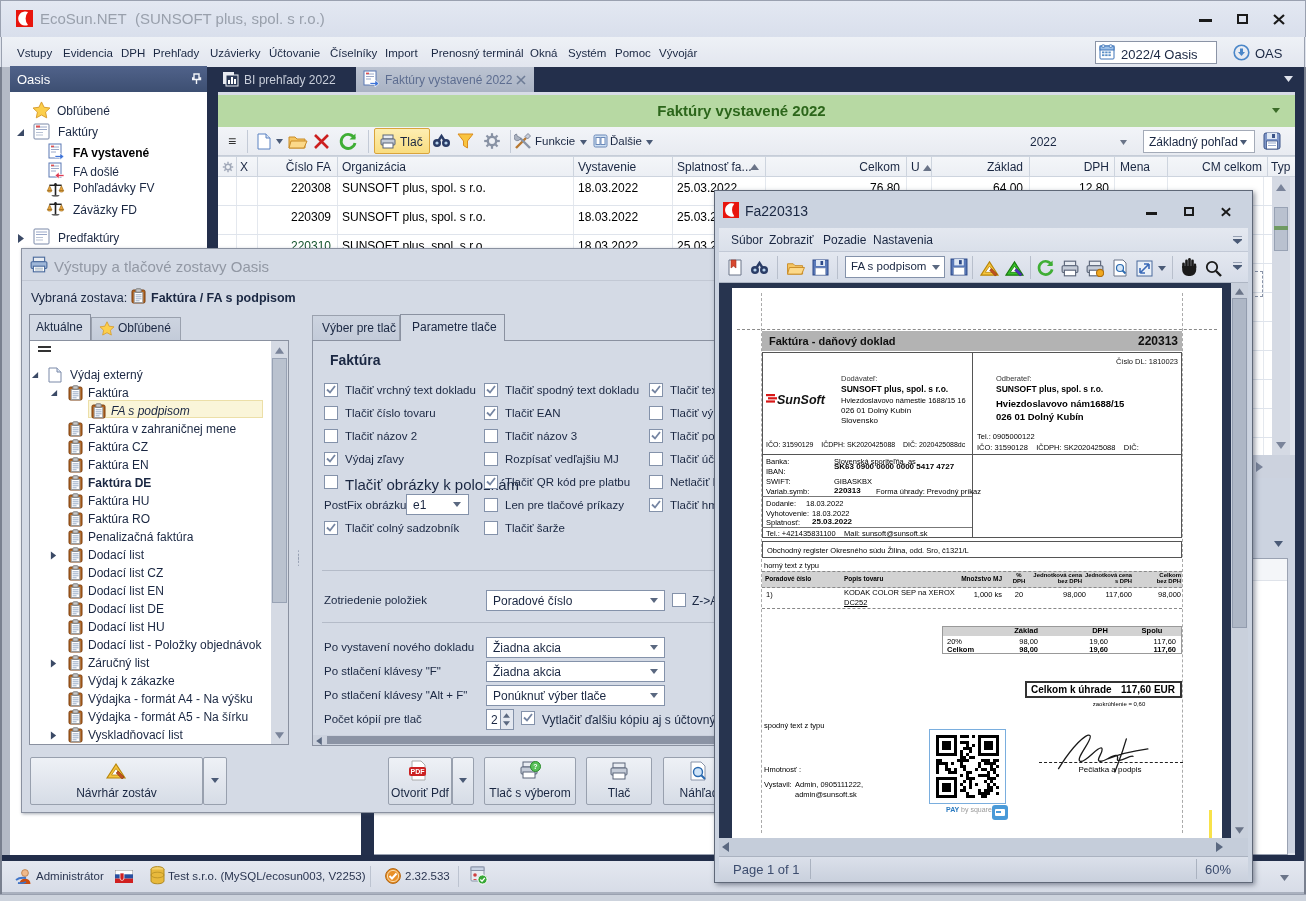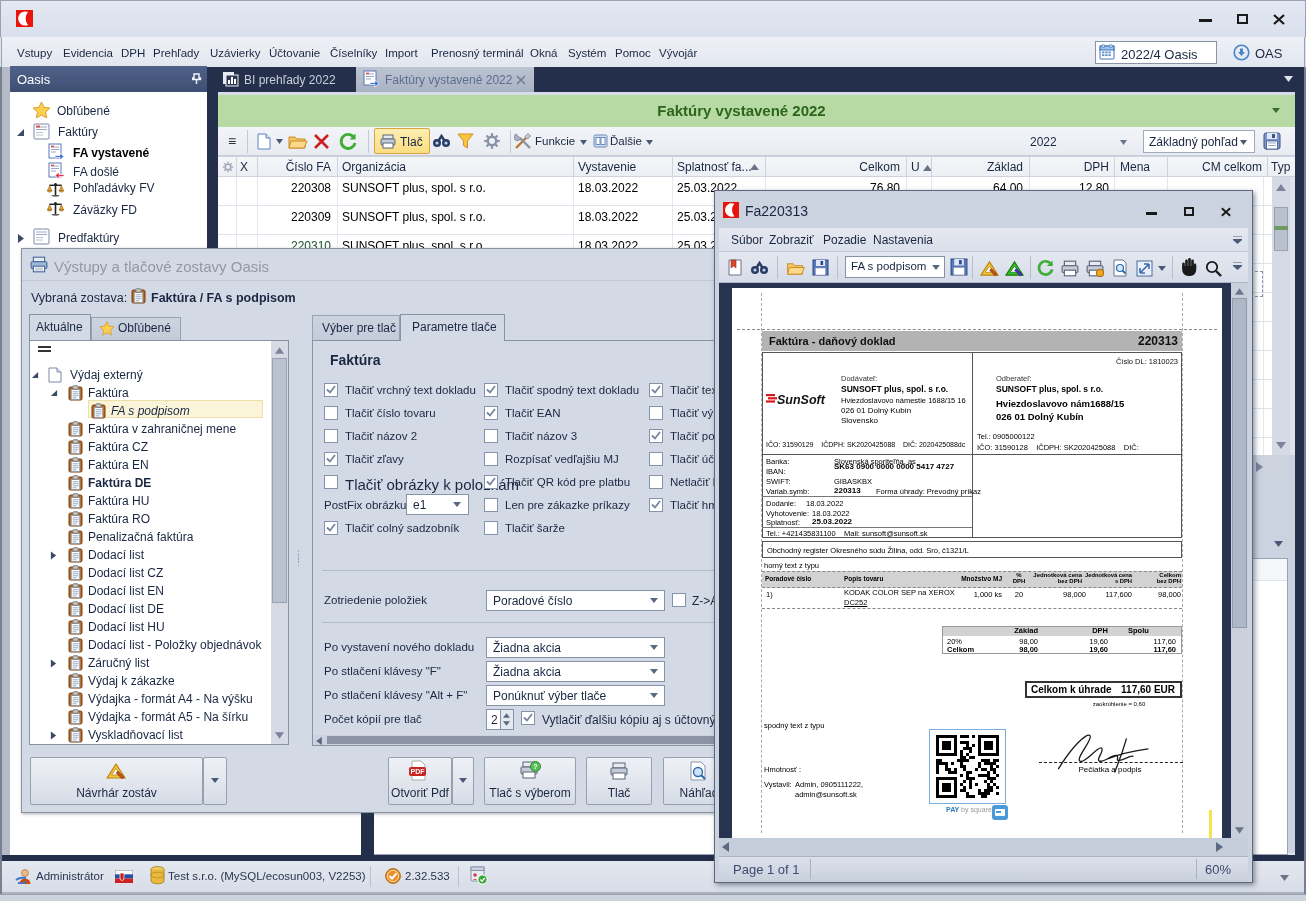--- a/index.html
+++ b/index.html
@@ -10,20 +10,21 @@
 </style>
 </head>
 <body>
 <div class="a" id="app" style="left:0;top:0;width:1306px;height:901px;background:#dfe3ec;">
 
 <div class="a" style="left:0;top:0;width:1306px;height:37px;background:linear-gradient(#e3e8f2,#d9dfec);border:1px solid #9aa1b0;border-bottom:none;"></div>
 <svg class="ic" style="left:16px;top:10px" width="17" height="17" viewBox="0 0 16 16">
       <rect width="16" height="16" fill="#e8150d"></rect>
       <path d="M11.3 1.8 A6.7 6.7 0 1 0 11.3 14.2 A9.6 9.6 0 0 1 11.3 1.8 Z" fill="#fff"></path>
     </svg>
+<div class="a" style="left:40px;top:10px;font-size:15px;color:#99a0ac;">EcoSun.NET&nbsp; (SUNSOFT plus, spol. s r.o.)</div>
 <div class="a" style="left:1199px;top:19px;width:13px;height:3px;background:#1a1a1a;"></div>
 <div class="a" style="left:1237px;top:14px;width:11px;height:10px;border:2px solid #1a1a1a;"></div>
 <svg class="ic" style="left:1273px;top:14px" width="12" height="11" viewBox="0 0 12 11">
       <path d="M1 1 L11 10 M11 1 L1 10" stroke="#1a1a1a" stroke-width="2.2"></path>
     </svg>
 
 <div class="a" style="left:1px;top:37px;width:1304px;height:30px;background:linear-gradient(#eef1f6,#e2e6ef);border-left:1px solid #9aa1b0;border-right:1px solid #9aa1b0;"></div>
 <div class="a" style="left:17px;top:47px;font-size:11.5px;">Vstupy</div>
 <div class="a" style="left:63px;top:47px;font-size:11.5px;">Evidencia</div>
 <div class="a" style="left:121px;top:47px;font-size:11.5px;">DPH</div>
@@ -649,36 +650,36 @@
 <div class="a" style="left:505px;top:430px;font-size:11.5px;">Tlačiť názov 3</div>
 <div class="a" style="left:649px;top:429px;width:14px;height:14px;background:#fff;border:1px solid #8492aa;"></div>
     <svg class="ic" style="left:651px;top:431px" width="10" height="9" viewBox="0 0 10 9">
       <path d="M1 4.5 L4 7.5 L9 1" stroke="#7585a2" stroke-width="1.8" fill="none"></path>
     </svg>
 <div class="a" style="left:670px;top:430px;font-size:11.5px;">Tlačiť poradové číslo</div>
 <div class="a" style="left:324px;top:452px;width:14px;height:14px;background:#fff;border:1px solid #8492aa;"></div>
     <svg class="ic" style="left:326px;top:454px" width="10" height="9" viewBox="0 0 10 9">
       <path d="M1 4.5 L4 7.5 L9 1" stroke="#7585a2" stroke-width="1.8" fill="none"></path>
     </svg>
-<div class="a" style="left:345px;top:453px;font-size:11.5px;">Tlačiť zľavy</div>
+<div class="a" style="left:345px;top:453px;font-size:11.5px;">Výdaj zľavy</div>
 <div class="a" style="left:484px;top:452px;width:14px;height:14px;background:#fff;border:1px solid #8492aa;"></div>
 <div class="a" style="left:505px;top:453px;font-size:11.5px;">Rozpísať vedľajšiu MJ</div>
 <div class="a" style="left:649px;top:452px;width:14px;height:14px;background:#fff;border:1px solid #8492aa;"></div>
 <div class="a" style="left:670px;top:453px;font-size:11.5px;">Tlačiť účtovný predkontáciu</div>
 <div class="a" style="left:324px;top:475px;width:14px;height:14px;background:#fff;border:1px solid #8492aa;"></div>
 <div class="a" style="left:345px;top:476px;font-size:15px;text-align:right;">Tlačiť obrázky k položkám</div>
 <div class="a" style="left:484px;top:475px;width:14px;height:14px;background:#fff;border:1px solid #8492aa;"></div>
     <svg class="ic" style="left:486px;top:477px" width="10" height="9" viewBox="0 0 10 9">
       <path d="M1 4.5 L4 7.5 L9 1" stroke="#7585a2" stroke-width="1.8" fill="none"></path>
     </svg>
 <div class="a" style="left:505px;top:476px;font-size:11.5px;">Tlačiť QR kód pre platbu</div>
 <div class="a" style="left:649px;top:475px;width:14px;height:14px;background:#fff;border:1px solid #8492aa;"></div>
 <div class="a" style="left:670px;top:476px;font-size:11.5px;">Netlačiť kópie</div>
 <div class="a" style="left:484px;top:498px;width:14px;height:14px;background:#fff;border:1px solid #8492aa;"></div>
-<div class="a" style="left:505px;top:499px;font-size:11.5px;">Len pre zákazke príkazy</div>
+<div class="a" style="left:505px;top:499px;font-size:11.5px;">Len pre tlačové príkazy</div>
 <div class="a" style="left:649px;top:498px;width:14px;height:14px;background:#fff;border:1px solid #8492aa;"></div>
     <svg class="ic" style="left:651px;top:500px" width="10" height="9" viewBox="0 0 10 9">
       <path d="M1 4.5 L4 7.5 L9 1" stroke="#7585a2" stroke-width="1.8" fill="none"></path>
     </svg>
 <div class="a" style="left:670px;top:499px;font-size:11.5px;">Tlačiť hmotnosť</div>
 <div class="a" style="left:324px;top:521px;width:14px;height:14px;background:#fff;border:1px solid #8492aa;"></div>
     <svg class="ic" style="left:326px;top:523px" width="10" height="9" viewBox="0 0 10 9">
       <path d="M1 4.5 L4 7.5 L9 1" stroke="#7585a2" stroke-width="1.8" fill="none"></path>
     </svg>
 <div class="a" style="left:345px;top:522px;font-size:11.5px;">Tlačiť colný sadzobník</div>
@@ -970,21 +971,21 @@
 <div class="a" style="left:844px;top:598px;font-size:7.5px;color:#000;text-decoration:underline;">DC252</div>
 <div class="a" style="left:940px;top:590px;width:62px;text-align:right;font-size:7.5px;color:#000;">1,000 ks</div>
 <div class="a" style="left:1008px;top:590px;width:22px;text-align:center;font-size:7.5px;color:#000;">20</div>
 <div class="a" style="left:1026px;top:590px;width:60px;text-align:right;font-size:7.5px;color:#000;">98,000</div>
 <div class="a" style="left:1078px;top:590px;width:54px;text-align:right;font-size:7.5px;color:#000;">117,600</div>
 <div class="a" style="left:1141px;top:590px;width:40px;text-align:right;font-size:7.5px;color:#000;">98,000</div>
 <div class="a" style="left:762px;top:608px;width:420px;height:0;border-top:1px dashed #888;"></div>
 <div class="a" style="left:942px;top:626px;width:240px;height:10px;background:#d2d2d2;border:1px solid #999;border-bottom:none;"></div>
 <div class="a" style="left:990px;top:626px;width:48px;text-align:right;font-size:7.5px;font-weight:bold;color:#000;">Základ</div>
 <div class="a" style="left:1060px;top:626px;width:48px;text-align:right;font-size:7.5px;font-weight:bold;color:#000;">DPH</div>
-<div class="a" style="left:1128px;top:626px;width:48px;text-align:left;font-size:7.5px;font-weight:bold;color:#000;">Spolu</div>
+<div class="a" style="left:1128px;top:626px;width:48px;text-align:center;font-size:7.5px;font-weight:bold;color:#000;">Spolu</div>
 <div class="a" style="left:942px;top:636px;width:240px;height:18px;border:1px solid #999;border-top:none;"></div>
 <div class="a" style="left:947px;top:637px;font-size:7.5px;color:#000;">20%</div>
 <div class="a" style="left:990px;top:637px;width:48px;text-align:right;font-size:7.5px;color:#000;">98,00</div>
 <div class="a" style="left:1060px;top:637px;width:48px;text-align:right;font-size:7.5px;color:#000;">19,60</div>
 <div class="a" style="left:1128px;top:637px;width:48px;text-align:right;font-size:7.5px;color:#000;">117,60</div>
 <div class="a" style="left:947px;top:645px;font-size:7.5px;font-weight:bold;color:#000;">Celkom</div>
 <div class="a" style="left:990px;top:645px;width:48px;text-align:right;font-size:7.5px;font-weight:bold;color:#000;">98,00</div>
 <div class="a" style="left:1060px;top:645px;width:48px;text-align:right;font-size:7.5px;font-weight:bold;color:#000;">19,60</div>
 <div class="a" style="left:1128px;top:645px;width:48px;text-align:right;font-size:7.5px;font-weight:bold;color:#000;">117,60</div>
 <div class="a" style="left:1025px;top:681px;width:157px;height:17px;border:2px solid #333;"></div>

